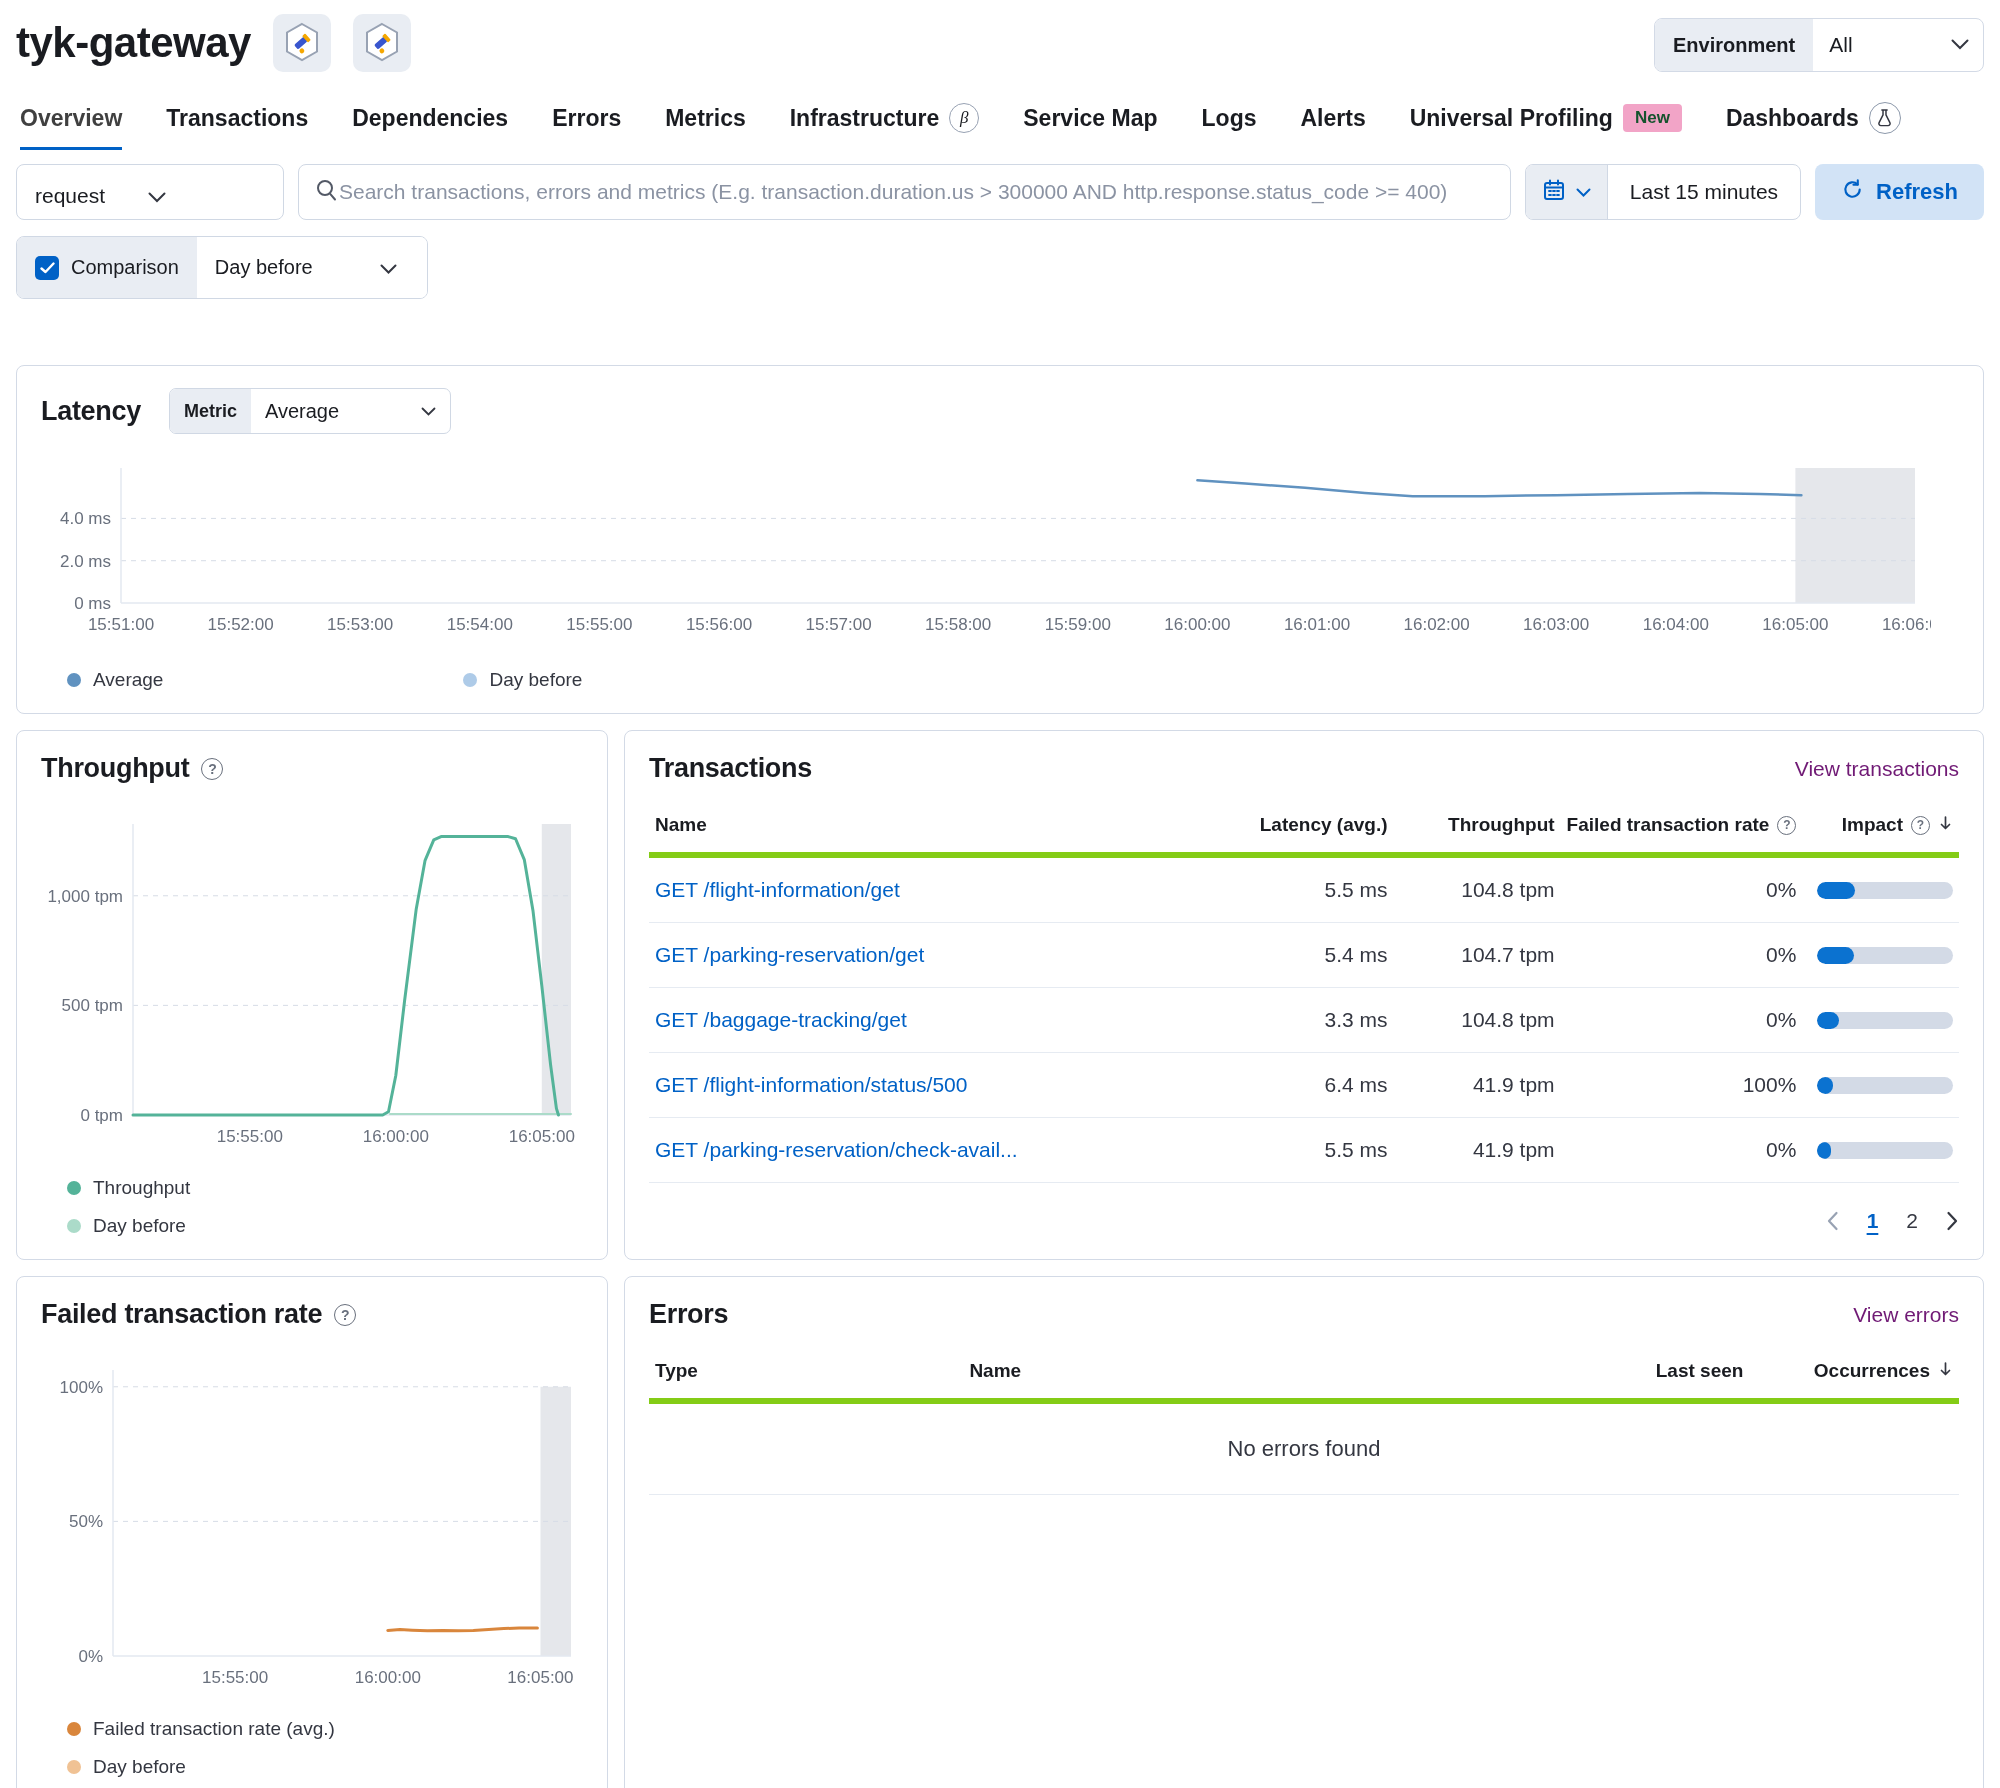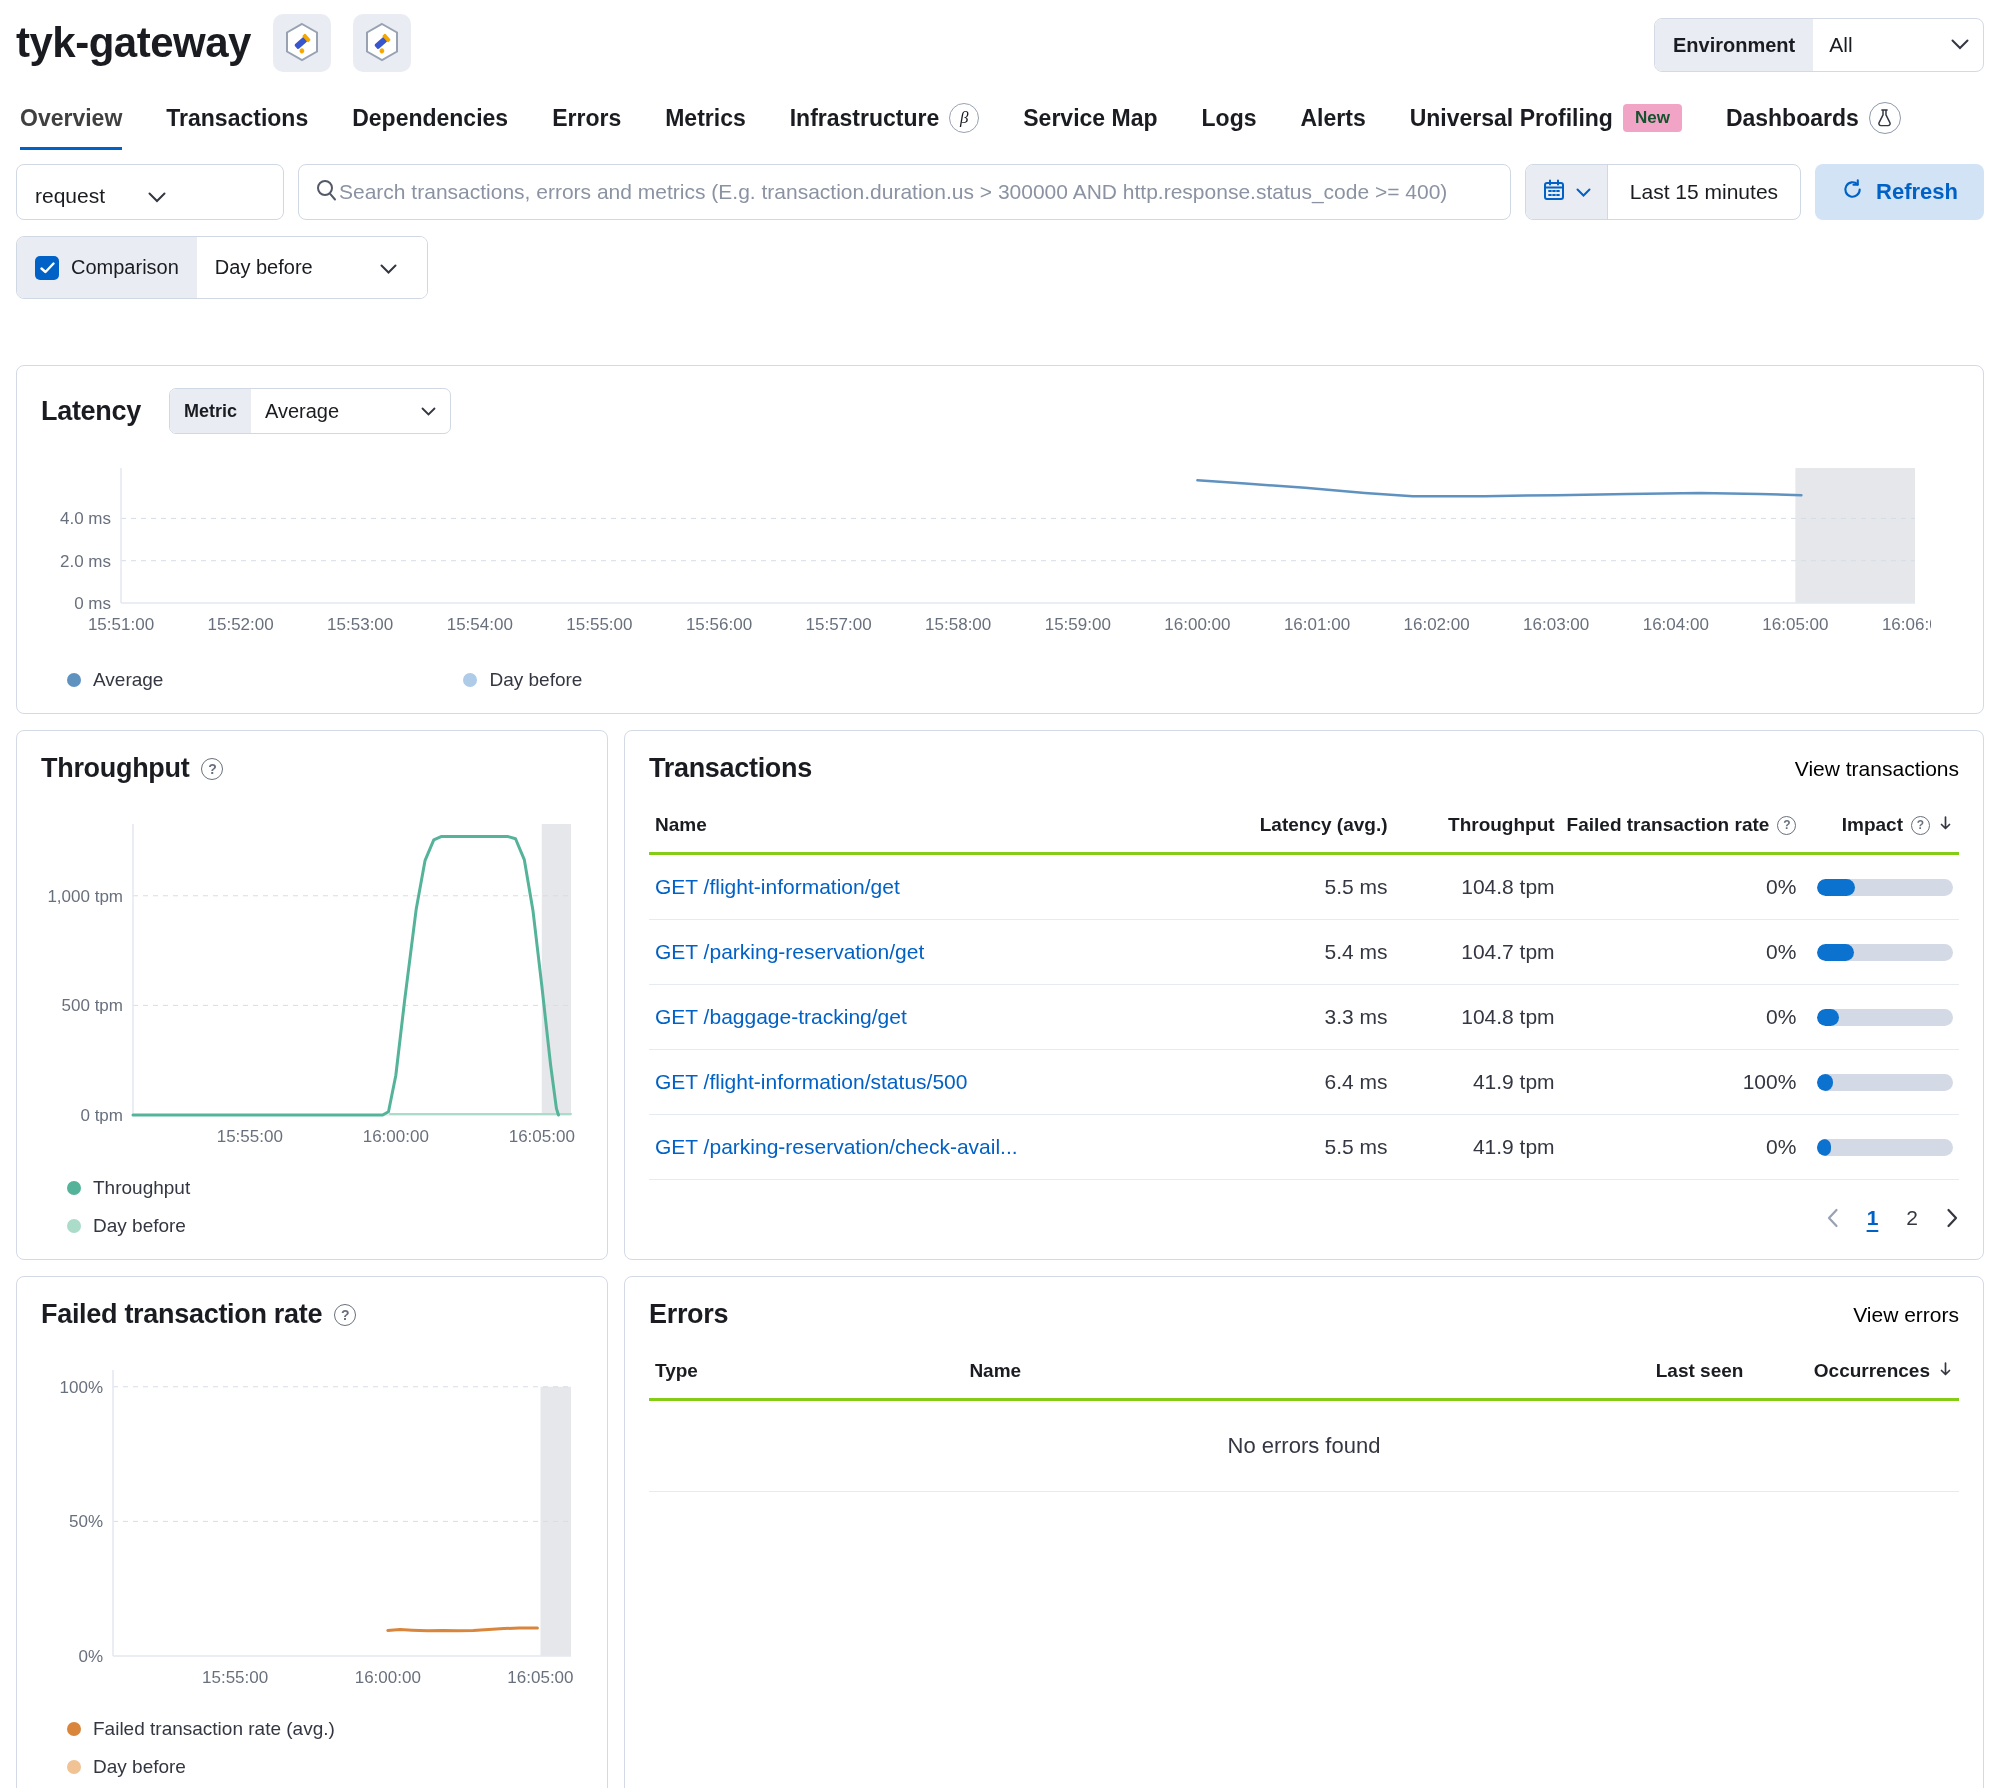--- a/index.html
+++ b/index.html
@@ -82,25 +82,25 @@
   .latency-chart-wrap { margin-top:30px; }
   .legend-row { display:flex; gap:300px; margin-top:26px; padding-left:26px; }
   .legend-item { display:flex; align-items:center; gap:12px; font-size:19px; color:#343741; cursor:pointer; }
   .legend-dot { width:14px; height:14px; border-radius:50%; flex:none; }
   .legend-col { display:flex; flex-direction:column; gap:16px; margin-top:20px; padding-left:26px; }
 
   .grid-row { display:grid; grid-template-columns:592px 1fr; gap:16px; margin-top:16px; }
 
   
   .panel-head.spread { justify-content:space-between; }
-  .view-link { color:#000000; font-size:21px; text-decoration:none; font-weight:400; cursor:pointer; }
+  .view-link { color:#701a75; font-size:21px; text-decoration:none; font-weight:400; cursor:pointer; }
   table.data-table { width:100%; border-collapse:collapse; margin-top:16px; }
   table.data-table th {
     font-size:19px; font-weight:700; color:#1a1c21; text-align:right; padding:14px 6px 16px 6px;
-    border-bottom:3px solid #84cc16; white-space:nowrap;
+    border-bottom:6px solid #84cc16; white-space:nowrap;
   }
   table.data-table th.col-name { text-align:left; }
   table.data-table td { font-size:21px; padding:20px 6px; border-bottom:1px solid #e6ebf2; text-align:right; color:#343741; white-space:nowrap; }
   table.data-table td.col-name { text-align:left; }
   td.col-name a { color:#0061c6; text-decoration:none; cursor:pointer; }
   .th-inner { display:inline-flex; align-items:center; gap:8px; }
   .q-icon { width:19px; height:19px; border:1.4px solid #69707d; border-radius:50%; color:#69707d;
     font-size:12px; font-weight:700; display:inline-flex; align-items:center; justify-content:center; }
   .impact-track { width:136px; height:17px; border-radius:9px; background:#d3dae6; margin-left:auto; overflow:hidden; }
   .impact-fill { height:100%; border-radius:9px; }

